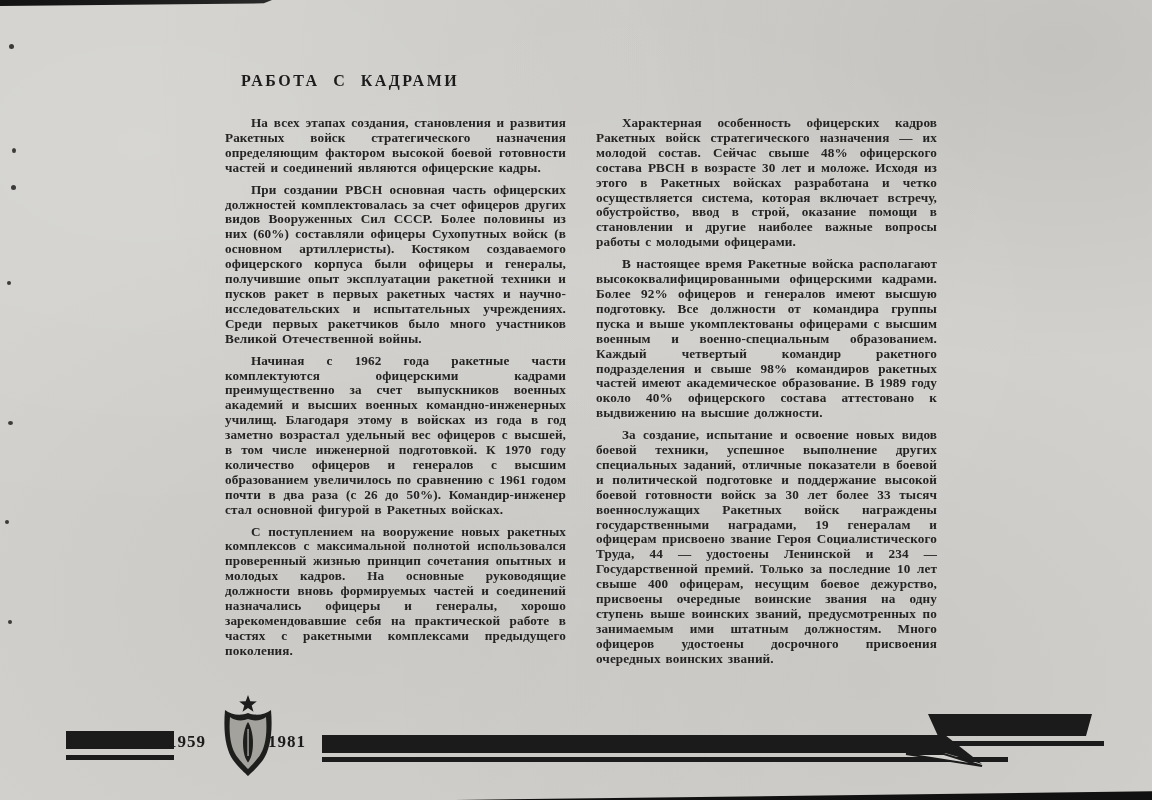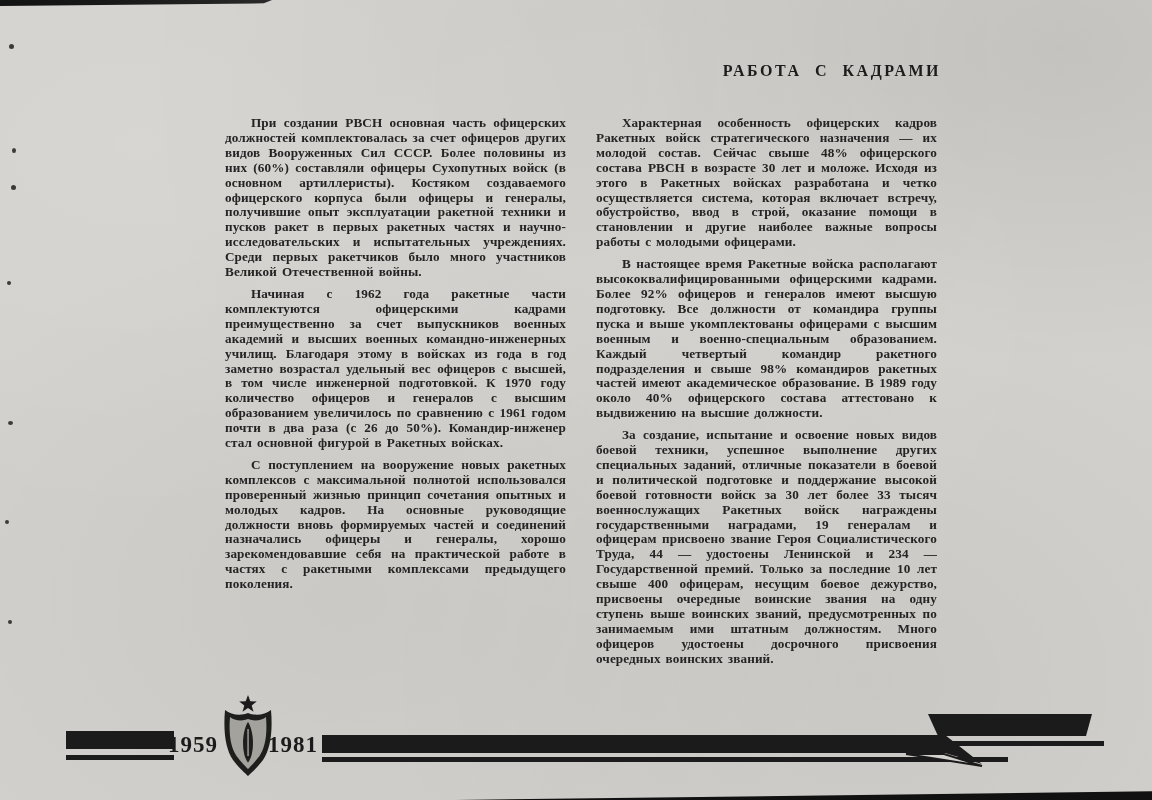--- a/index.html
+++ b/index.html
@@ -14,22 +14,22 @@
       radial-gradient(ellipse at 92% 6%, rgba(0,0,0,.07), transparent 30%),
       radial-gradient(ellipse at 30% 75%, rgba(0,0,0,.04), transparent 45%),
       radial-gradient(ellipse at 75% 85%, rgba(0,0,0,.045), transparent 40%),
       radial-gradient(ellipse at 50% 10%, rgba(0,0,0,.03), transparent 55%);
     font-family:"Liberation Serif","DejaVu Serif",serif;
     color:#222;
   }
   .title{
     position:absolute;
     left:225px;width:710px;top:56px;
-    margin:6px;
-    text-align:right;
+    margin:16px;
+    text-align:left;
     font-size:16px;
     font-weight:bold;
     letter-spacing:2.5px;
     word-spacing:7px;
     color:#1c1c1c;
   }
   .columns{
     position:absolute;
     left:225px;top:116px;
     width:712px;
@@ -61,21 +61,21 @@
   }
   .bottom-wedge:before{
     content:"";position:absolute;left:0;bottom:0;width:100%;height:100%;
     background:#111;
     clip-path:polygon(39.5% 100%,100% 28%,100% 100%);
   }
   .footer-svg{position:absolute;left:0;top:698px;}
   .year{
     position:absolute;
     font-weight:bold;
-    font-size:23px;
+    font-size:17px;
     letter-spacing:1px;
     color:#1b1b1b;
   }
   .year-left{left:168px;top:732px;}
   .year-right{left:268px;top:732px;}
   .emblem-svg{position:absolute;left:214px;top:694px;}
 </style>
 </head>
 <body>
 
@@ -87,20 +87,21 @@
   <div class="speck" style="left:11px;top:185px;width:5px;height:5px;"></div>
   <div class="speck" style="left:7px;top:281px;width:4px;height:4px;"></div>
   <div class="speck" style="left:8px;top:421px;width:5px;height:4px;"></div>
   <div class="speck" style="left:5px;top:520px;width:4px;height:4px;"></div>
   <div class="speck" style="left:8px;top:620px;width:4px;height:4px;"></div>
 
   <h1 class="title">РАБОТА С КАДРАМИ</h1>
 
   <div class="columns">
     <div class="col">
+      <p>На всех этапах создания, становления и развития Ракетных войск стратегического назначения определяющим фактором высокой боевой готовности частей и соединений являются офицерские кадры.</p>
       <p>При создании РВСН основная часть офицерских должностей комплектовалась за счет офицеров других видов Вооруженных Сил СССР. Более половины из них (60%) составляли офицеры Сухопутных войск (в основном артиллеристы). Костяком создаваемого офицерского корпуса были офицеры и генералы, получившие опыт эксплуатации ракетной техники и пусков ракет в первых ракетных частях и научно-исследовательских и испытательных учреждениях. Среди первых ракетчиков было много участников Великой Отечественной войны.</p>
       <p>Начиная с 1962 года ракетные части комплектуются офицерскими кадрами преимущественно за счет выпускников военных академий и высших военных командно-инженерных училищ. Благодаря этому в войсках из года в год заметно возрастал удельный вес офицеров с высшей, в том числе инженерной подготовкой. К 1970 году количество офицеров и генералов с высшим образованием увеличилось по сравнению с 1961 годом почти в два раза (с 26 до 50%). Командир-инженер стал основной фигурой в Ракетных войсках.</p>
       <p>С поступлением на вооружение новых ракетных комплексов с максимальной полнотой использовался проверенный жизнью принцип сочетания опытных и молодых кадров. На основные руководящие должности вновь формируемых частей и соединений назначались офицеры и генералы, хорошо зарекомендовавшие себя на практической работе в частях с ракетными комплексами предыдущего поколения.</p>
     </div>
     <div class="col">
       <p>Характерная особенность офицерских кадров Ракетных войск стратегического назначения — их молодой состав. Сейчас свыше 48% офицерского состава РВСН в возрасте 30 лет и моложе. Исходя из этого в Ракетных войсках разработана и четко осуществляется система, которая включает встречу, обустройство, ввод в строй, оказание помощи в становлении и другие наиболее важные вопросы работы с молодыми офицерами.</p>
       <p>В настоящее время Ракетные войска располагают высококвалифицированными офицерскими кадрами. Более 92% офицеров и генералов имеют высшую подготовку. Все должности от командира группы пуска и выше укомплектованы офицерами с высшим военным и военно-специальным образованием. Каждый четвертый командир ракетного подразделения и свыше 98% командиров ракетных частей имеют академическое образование. В 1989 году около 40% офицерского состава аттестовано к выдвижению на высшие должности.</p>
       <p>За создание, испытание и освоение новых видов боевой техники, успешное выполнение других специальных заданий, отличные показатели в боевой и политической подготовке и поддержание высокой боевой готовности войск за 30 лет более 33 тысяч военнослужащих Ракетных войск награждены государственными наградами, 19 генералам и офицерам присвоено звание Героя Социалистического Труда, 44 — удостоены Ленинской и 234 — Государственной премий. Только за последние 10 лет свыше 400 офицерам, несущим боевое дежурство, присвоены очередные воинские звания на одну ступень выше воинских званий, предусмотренных по занимаемым ими штатным должностям. Много офицеров удостоены досрочного присвоения очередных воинских званий.</p>
     </div>
   </div>

